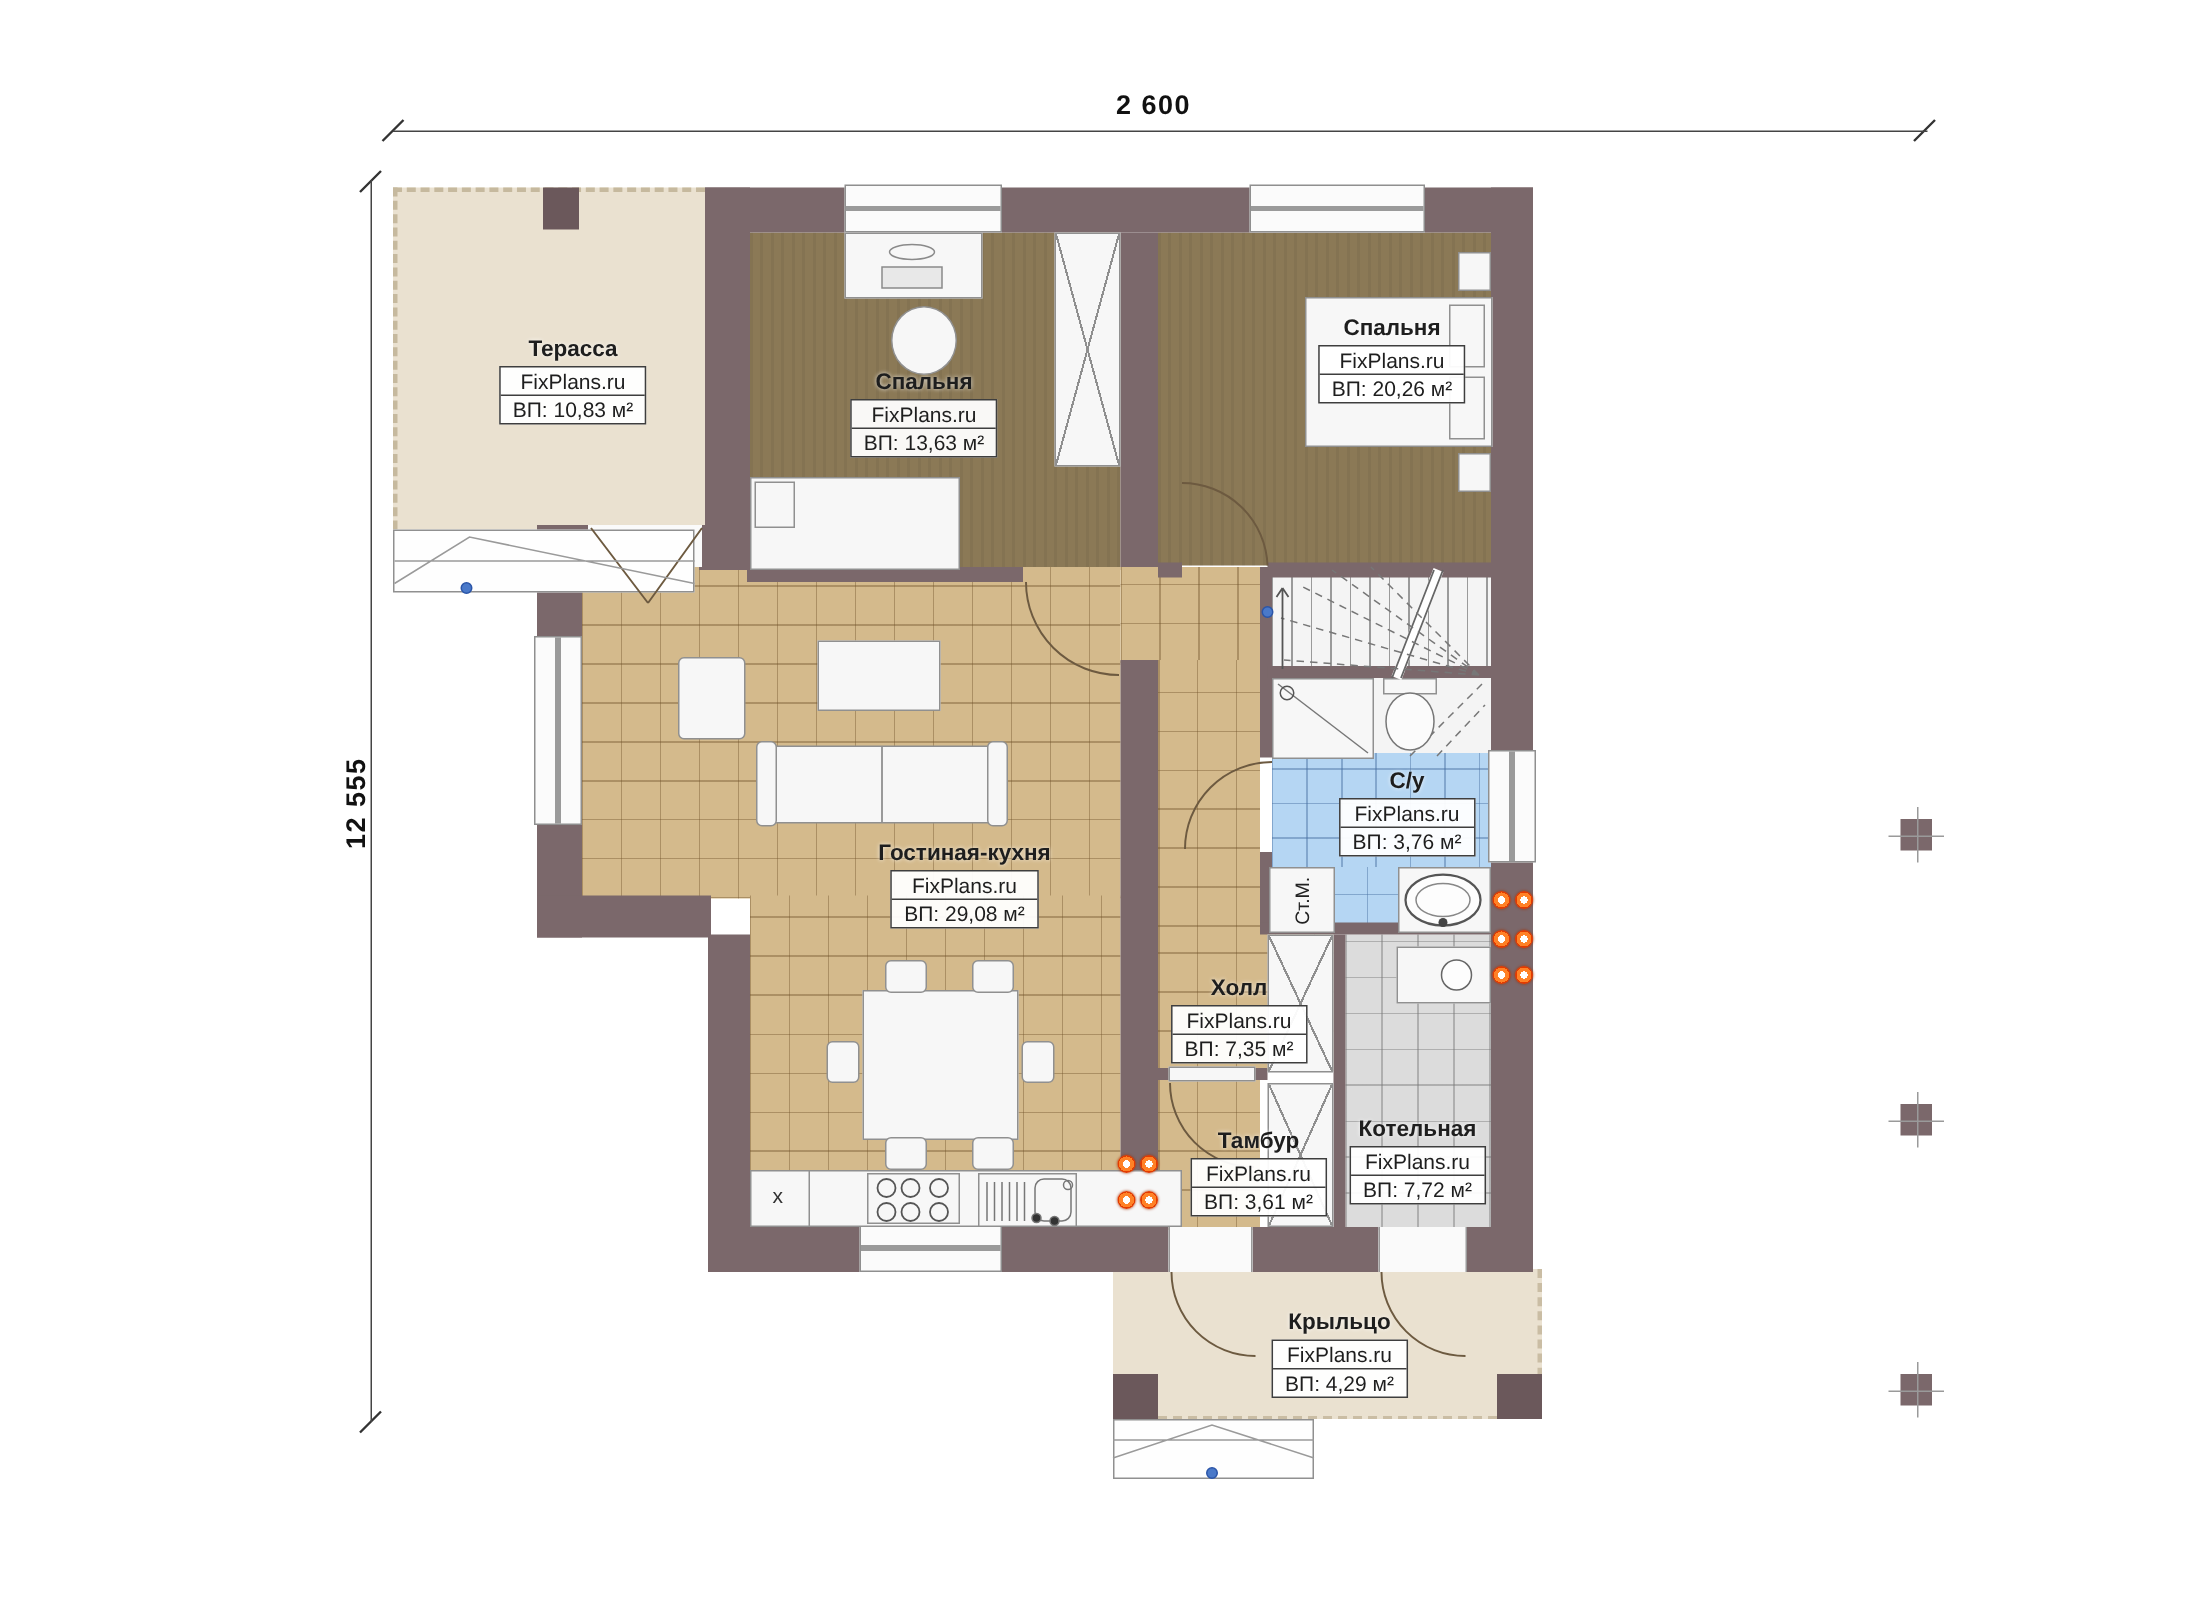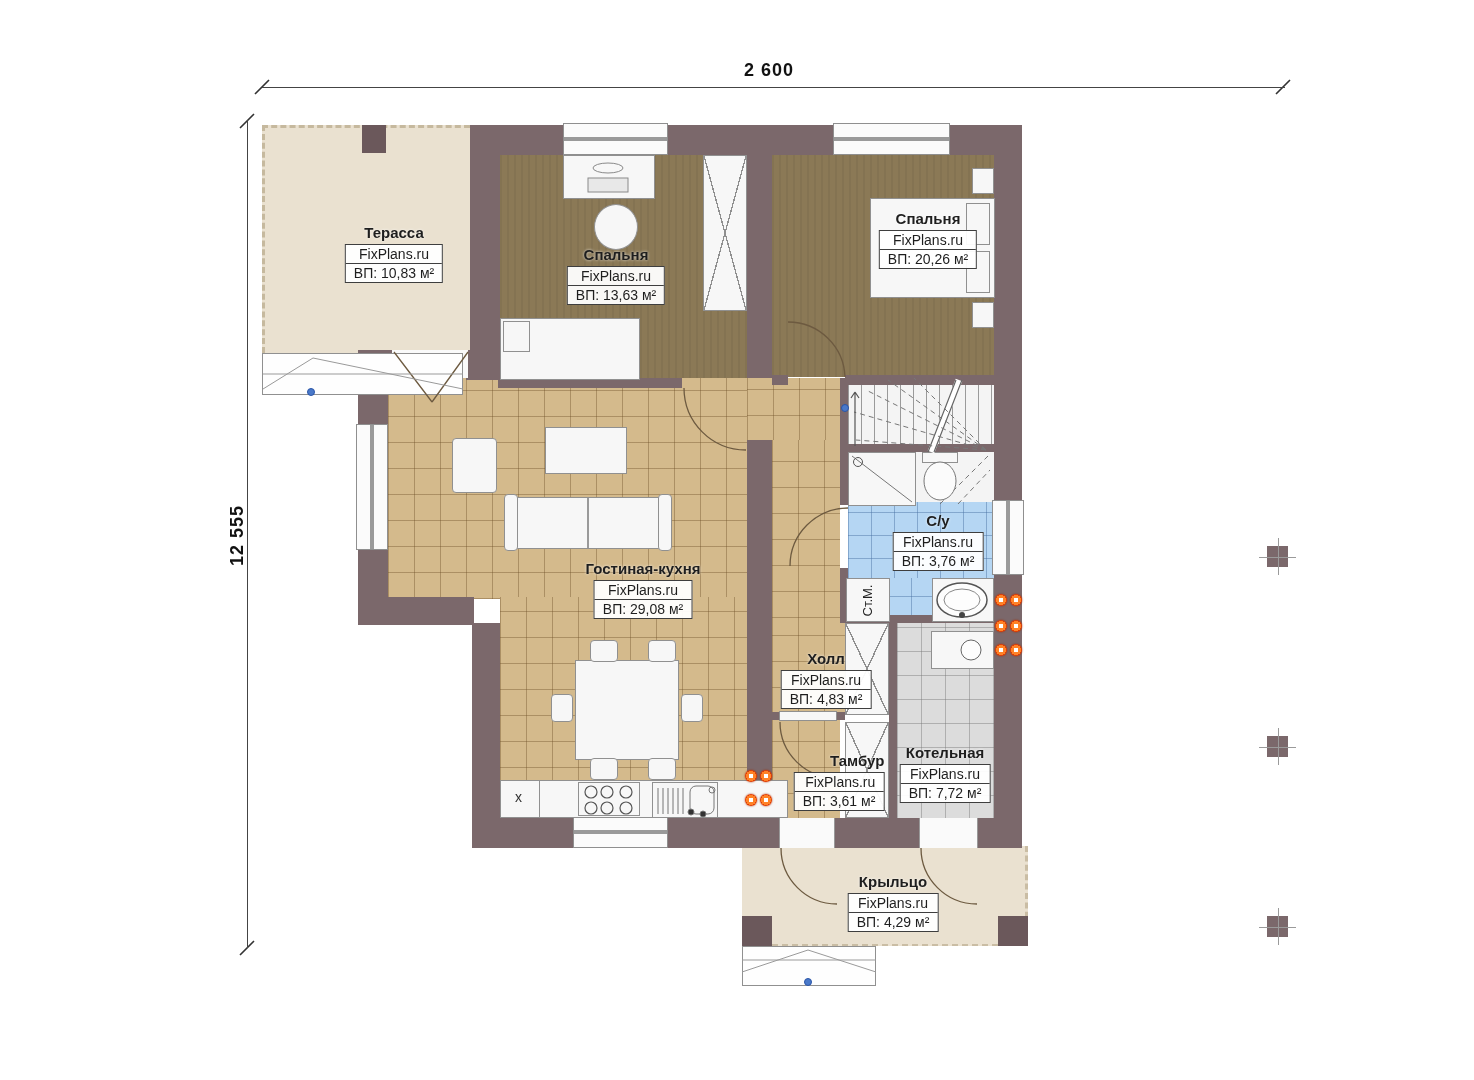--- a/index.html
+++ b/index.html
@@ -263,21 +263,21 @@
     </div>
   <div class="rad" style="left:995px;top:644px;">
       <i></i>
       <i></i>
     </div>
 
   <div class="bluedot" style="left:307px;top:388px;"></div>
   <div class="bluedot" style="left:841px;top:404px;"></div>
   <div class="bluedot" style="left:804px;top:978px;"></div>
 
-  <div class="room-label" style="left:382px;top:224px;margin-left:12px;">
+  <div class="room-label" style="left:382px;top:224px;">
     <div class="rname">Терасса</div>
     <div class="lbl-box"><div class="lbl-row">FixPlans.ru</div>
       <div class="lbl-row">ВП: 10,83 м²</div></div>
   </div>
   <div class="room-label" style="left:616px;top:246px;">
     <div class="rname">Спальня</div>
     <div class="lbl-box"><div class="lbl-row">FixPlans.ru</div>
       <div class="lbl-row">ВП: 13,63 м²</div></div>
   </div>
   <div class="room-label" style="left:928px;top:210px;">
@@ -291,23 +291,23 @@
       <div class="lbl-row">ВП: 29,08 м²</div></div>
   </div>
   <div class="room-label" style="left:938px;top:512px;">
     <div class="rname">С/у</div>
     <div class="lbl-box"><div class="lbl-row">FixPlans.ru</div>
       <div class="lbl-row">ВП: 3,76 м²</div></div>
   </div>
   <div class="room-label" style="left:826px;top:650px;">
     <div class="rname">Холл</div>
     <div class="lbl-box"><div class="lbl-row">FixPlans.ru</div>
-      <div class="lbl-row">ВП: 4,83 м²</div></div>
-  </div>
-  <div class="room-label" style="left:839px;top:752px;text-align:right;">
+      <div class="lbl-row">ВП: 7,35 м²</div></div>
+  </div>
+  <div class="room-label" style="left:839px;top:752px;">
     <div class="rname">Тамбур</div>
     <div class="lbl-box"><div class="lbl-row">FixPlans.ru</div>
       <div class="lbl-row">ВП: 3,61 м²</div></div>
   </div>
   <div class="room-label" style="left:945px;top:744px;">
     <div class="rname">Котельная</div>
     <div class="lbl-box"><div class="lbl-row">FixPlans.ru</div>
       <div class="lbl-row">ВП: 7,72 м²</div></div>
   </div>
   <div class="room-label" style="left:893px;top:873px;">

